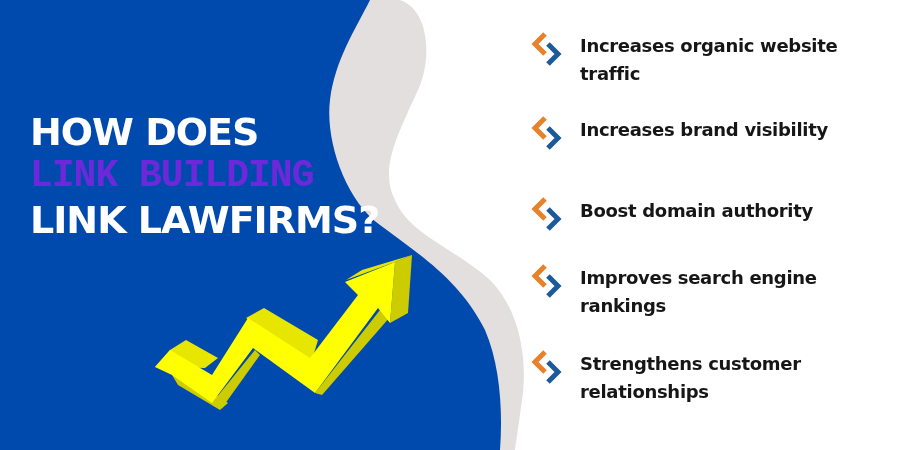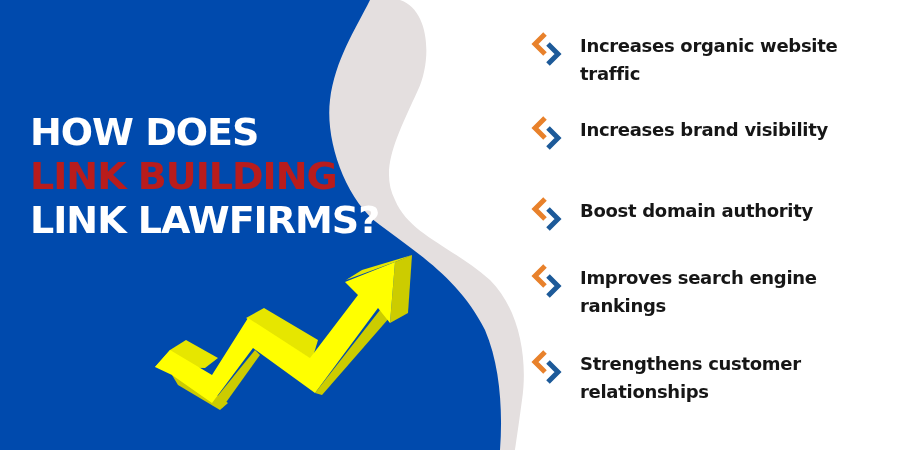--- a/index.html
+++ b/index.html
@@ -1,21 +1,21 @@
 <!DOCTYPE html>
 <html><head>
 <meta charset="utf-8">
 <style>
   html, body { margin: 0; padding: 0; }
   body { width: 900px; height: 450px; overflow: hidden; background: #ffffff; position: relative; font-family: "DejaVu Sans", sans-serif; }
   .bg { position: absolute; left: 0; top: 0; width: 900px; height: 450px; }
   .headline { position: absolute; left: 22px; top: 102px; margin: 8px; font-family: "DejaVu Sans", sans-serif; font-weight: bold; font-size: 38px; line-height: 44px; letter-spacing: -1px; }
   .headline span { display: block; white-space: nowrap; }
   .hl-white { color: #ffffff; }
-  .hl-yellow { color: #b91c1c; }
+  .hl-yellow { color: #6d28d9; font-family: Liberation Mono, monospace; }
   .arrow { position: absolute; left: 150px; top: 245px; width: 270px; height: 165px; }
   .benefits { position: absolute; left: 16px; top: 0; width: 900px; height: 448px; text-decoration: underline; }
   .benefit { position: absolute; left: 512px; display: flex; align-items: flex-start; }
   .benefit .icon { width: 38px; height: 38px; margin-top: -2px; flex: none; }
   .benefit .label { margin-left: 14px; font-family: "DejaVu Sans", sans-serif; font-weight: bold; font-size: 18px; line-height: 28px; color: #161616; width: 300px; letter-spacing: -0.3px; }
 </style>
 </head>
 <body>
 
 <svg class="bg" viewBox="0 0 900 450" preserveAspectRatio="none">

